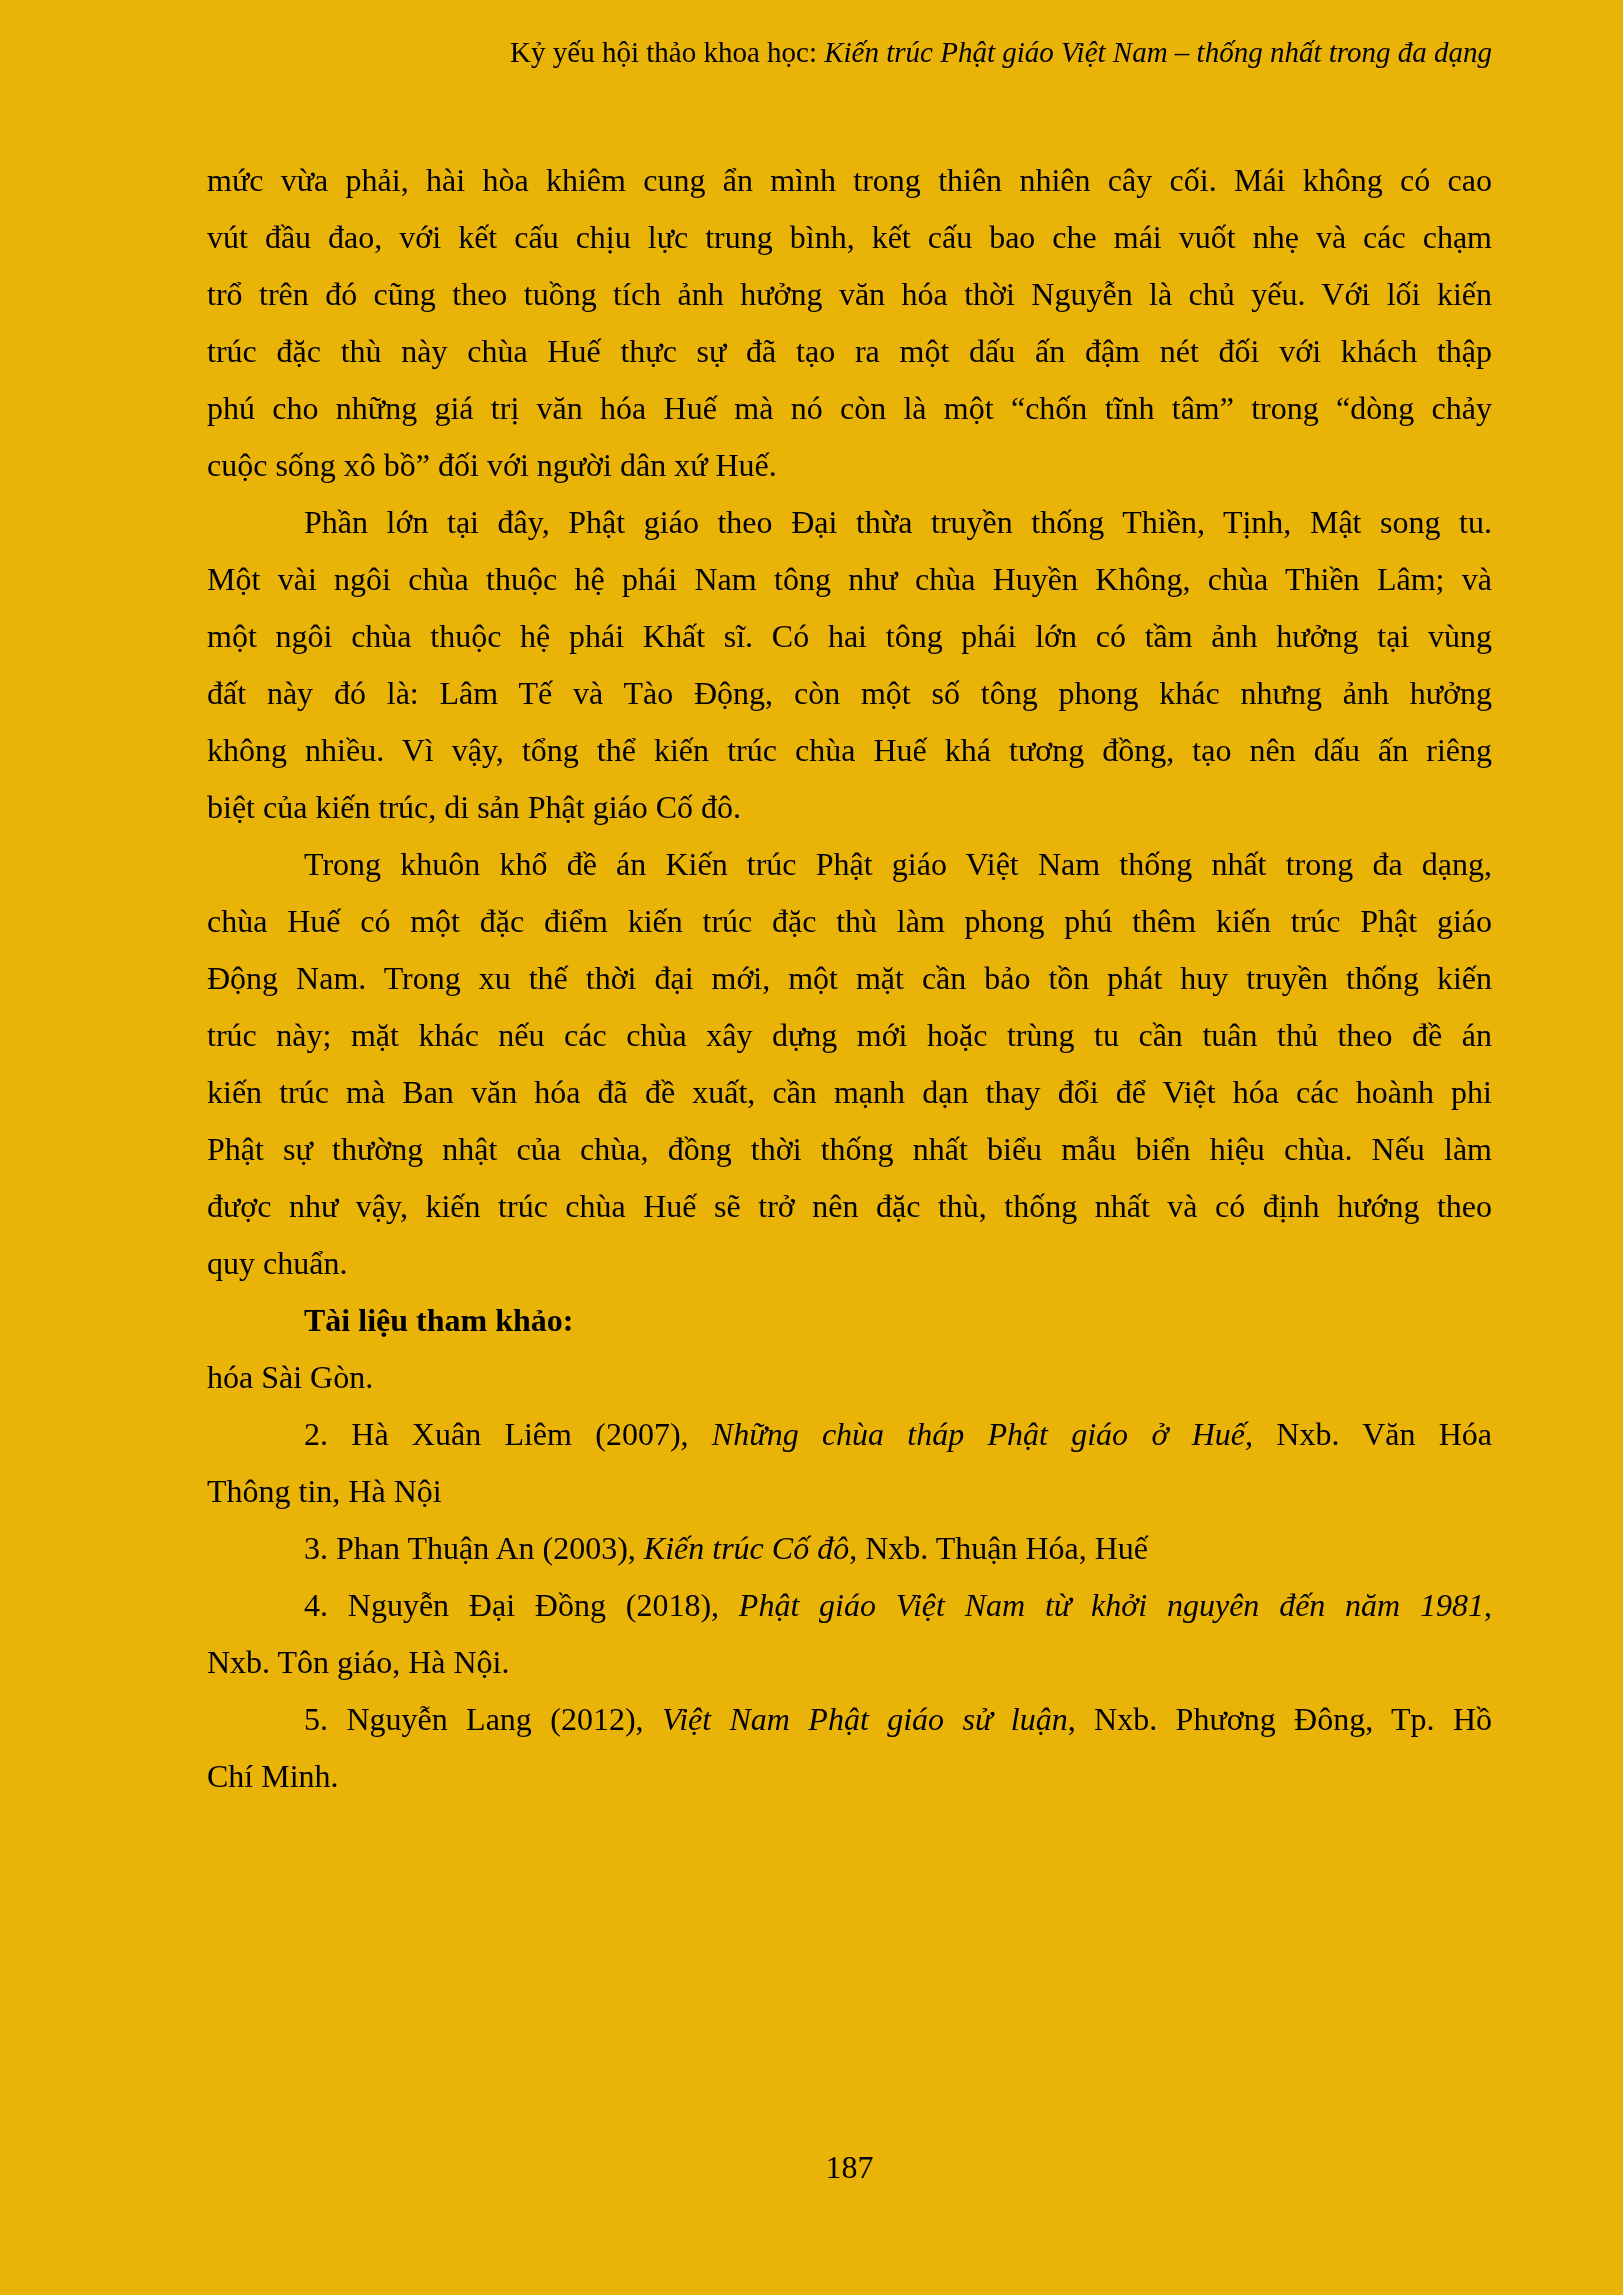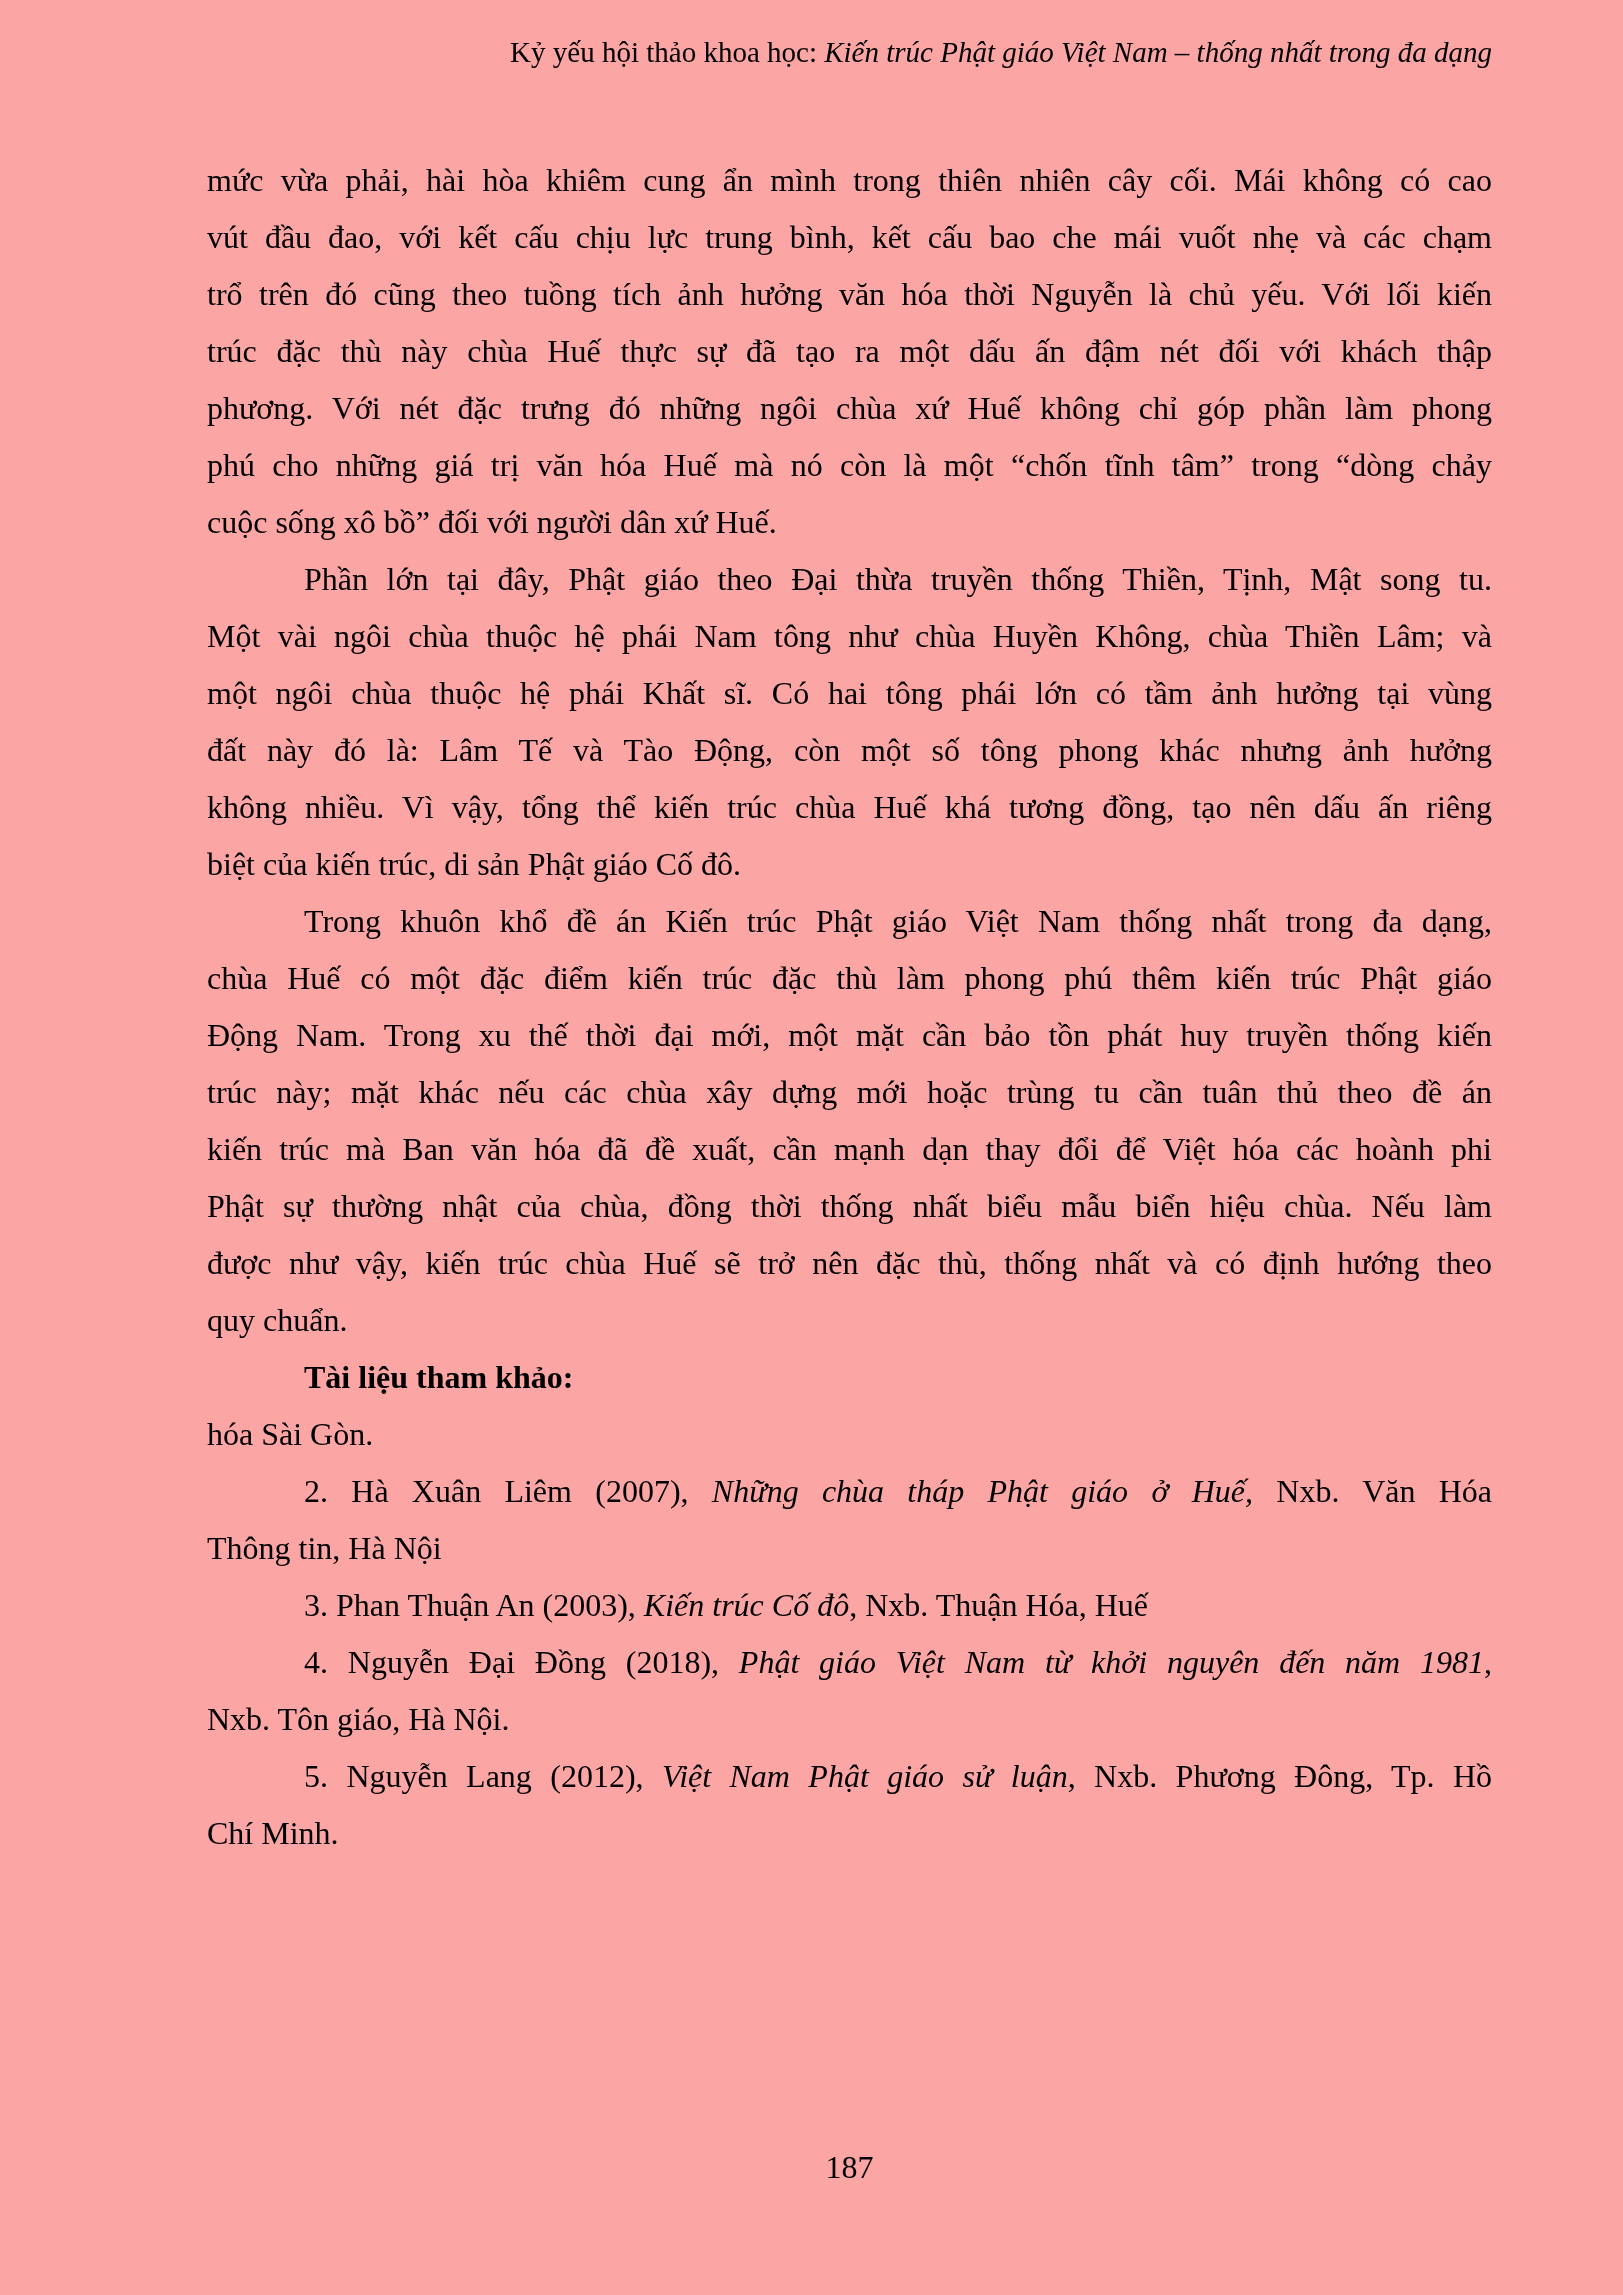--- a/index.html
+++ b/index.html
@@ -1,20 +1,20 @@
 <!DOCTYPE html>
 <html style="font-size:10.5px"><head>
 <meta charset="utf-8">
 <style>
   html, body { margin: 0; padding: 0; background: #888; }
   .page {
     position: relative;
     width: 1623px;
     height: 2295px;
-    background: #fca5a5;
+    background: #eab308;
     font-family: "Liberation Serif", "DejaVu Serif", serif;
     color: #000000;
     overflow: hidden;
   }
   .header {
     position: absolute;
     top: 35px;
     left: 207px;
     width: 1285px;
     font-size: 29px;
@@ -52,21 +52,20 @@
 </head>
 <body>
 
 <div class="page">
   <div class="header"><span>Kỷ yếu hội thảo khoa học: </span><span class="it">Kiến trúc Phật giáo Việt Nam – thống nhất trong đa dạng</span></div>
   <div class="body">
       <div class="line"><span>mức vừa phải, hài hòa khiêm cung ẩn mình trong thiên nhiên cây cối. Mái không có cao</span></div>
       <div class="line"><span>vút đầu đao, với kết cấu chịu lực trung bình, kết cấu bao che mái vuốt nhẹ và các chạm</span></div>
       <div class="line"><span>trổ trên đó cũng theo tuồng tích ảnh hưởng văn hóa thời Nguyễn là chủ yếu. Với lối kiến</span></div>
       <div class="line"><span>trúc đặc thù này chùa Huế thực sự đã tạo ra một dấu ấn đậm nét đối với khách thập</span></div>
-      <div class="line"><span>phương. Với nét đặc trưng đó những ngôi chùa xứ Huế không chỉ góp phần làm phong</span></div>
       <div class="line"><span>phú cho những giá trị văn hóa Huế mà nó còn là một “chốn tĩnh tâm” trong “dòng chảy</span></div>
       <div class="line last"><span>cuộc sống xô bồ” đối với người dân xứ Huế.</span></div>
       <div class="line indent"><span>Phần lớn tại đây, Phật giáo theo Đại thừa truyền thống Thiền, Tịnh, Mật song tu.</span></div>
       <div class="line"><span>Một vài ngôi chùa thuộc hệ phái Nam tông như chùa Huyền Không, chùa Thiền Lâm; và</span></div>
       <div class="line"><span>một ngôi chùa thuộc hệ phái Khất sĩ. Có hai tông phái lớn có tầm ảnh hưởng tại vùng</span></div>
       <div class="line"><span>đất này đó là: Lâm Tế và Tào Động, còn một số tông phong khác nhưng ảnh hưởng</span></div>
       <div class="line"><span>không nhiều. Vì vậy, tổng thể kiến trúc chùa Huế khá tương đồng, tạo nên dấu ấn riêng</span></div>
       <div class="line last"><span>biệt của kiến trúc, di sản Phật giáo Cố đô.</span></div>
       <div class="line indent"><span>Trong khuôn khổ đề án Kiến trúc Phật giáo Việt Nam thống nhất trong đa dạng,</span></div>
       <div class="line"><span>chùa Huế có một đặc điểm kiến trúc đặc thù làm phong phú thêm kiến trúc Phật giáo</span></div>

